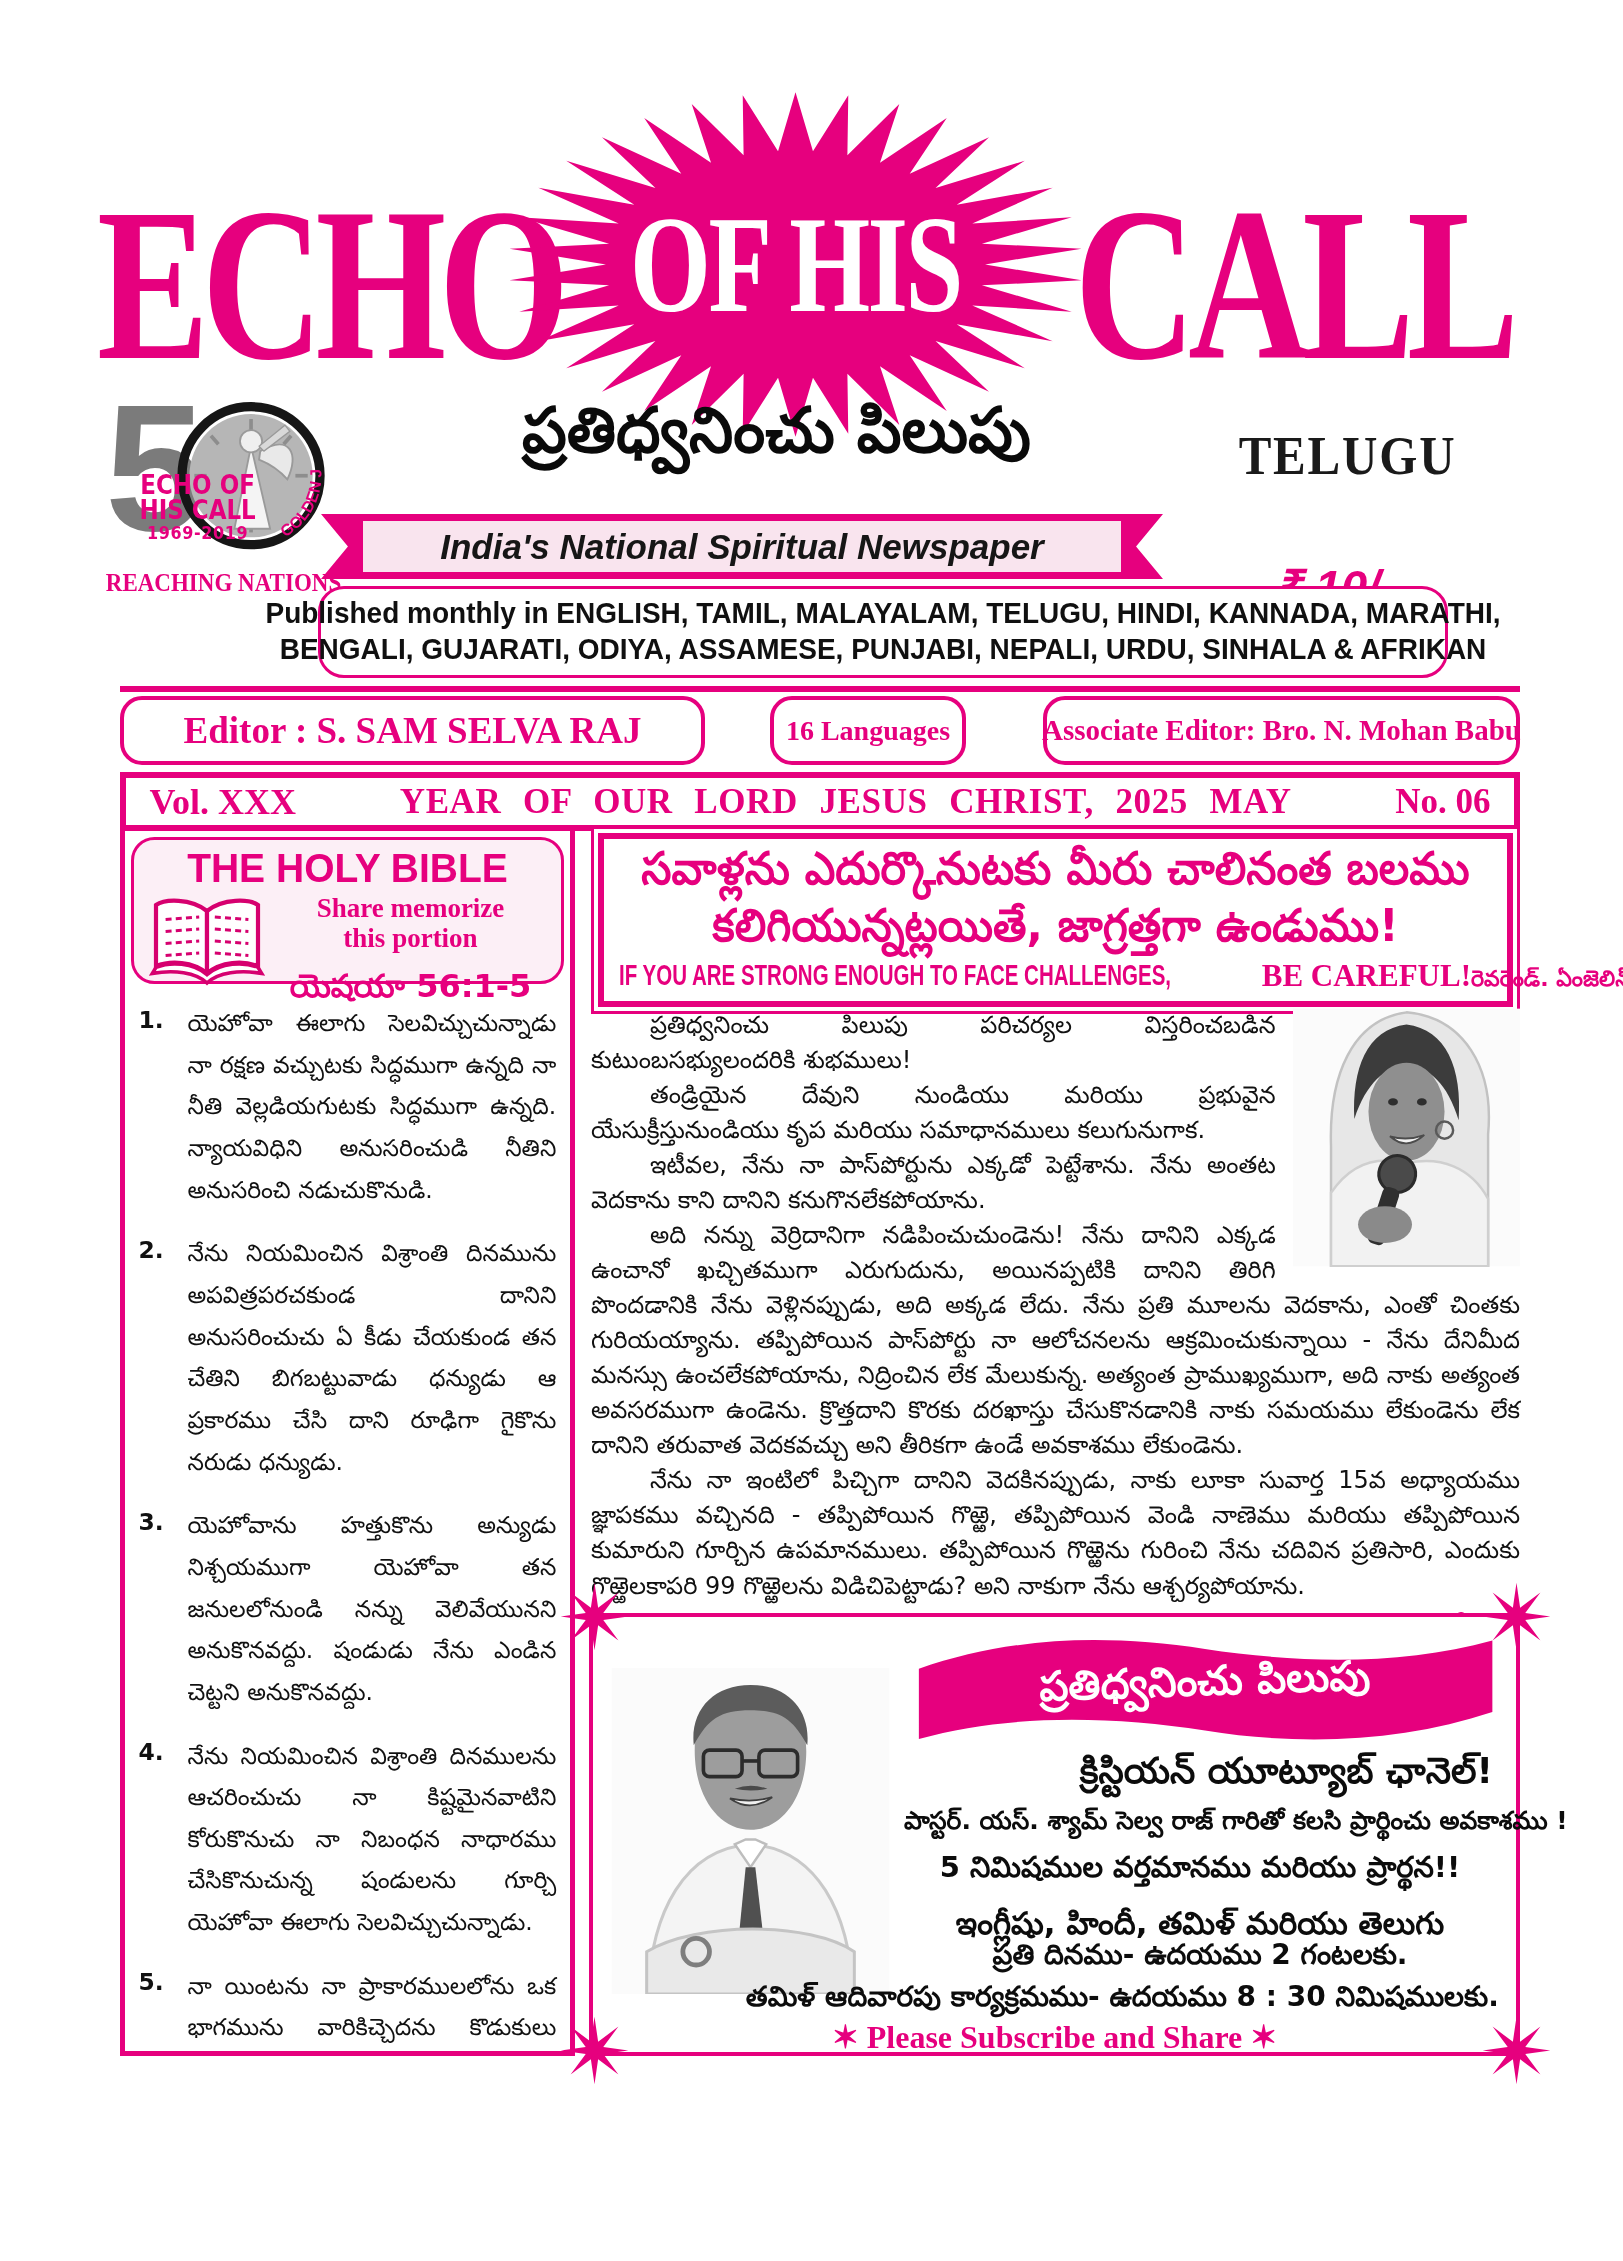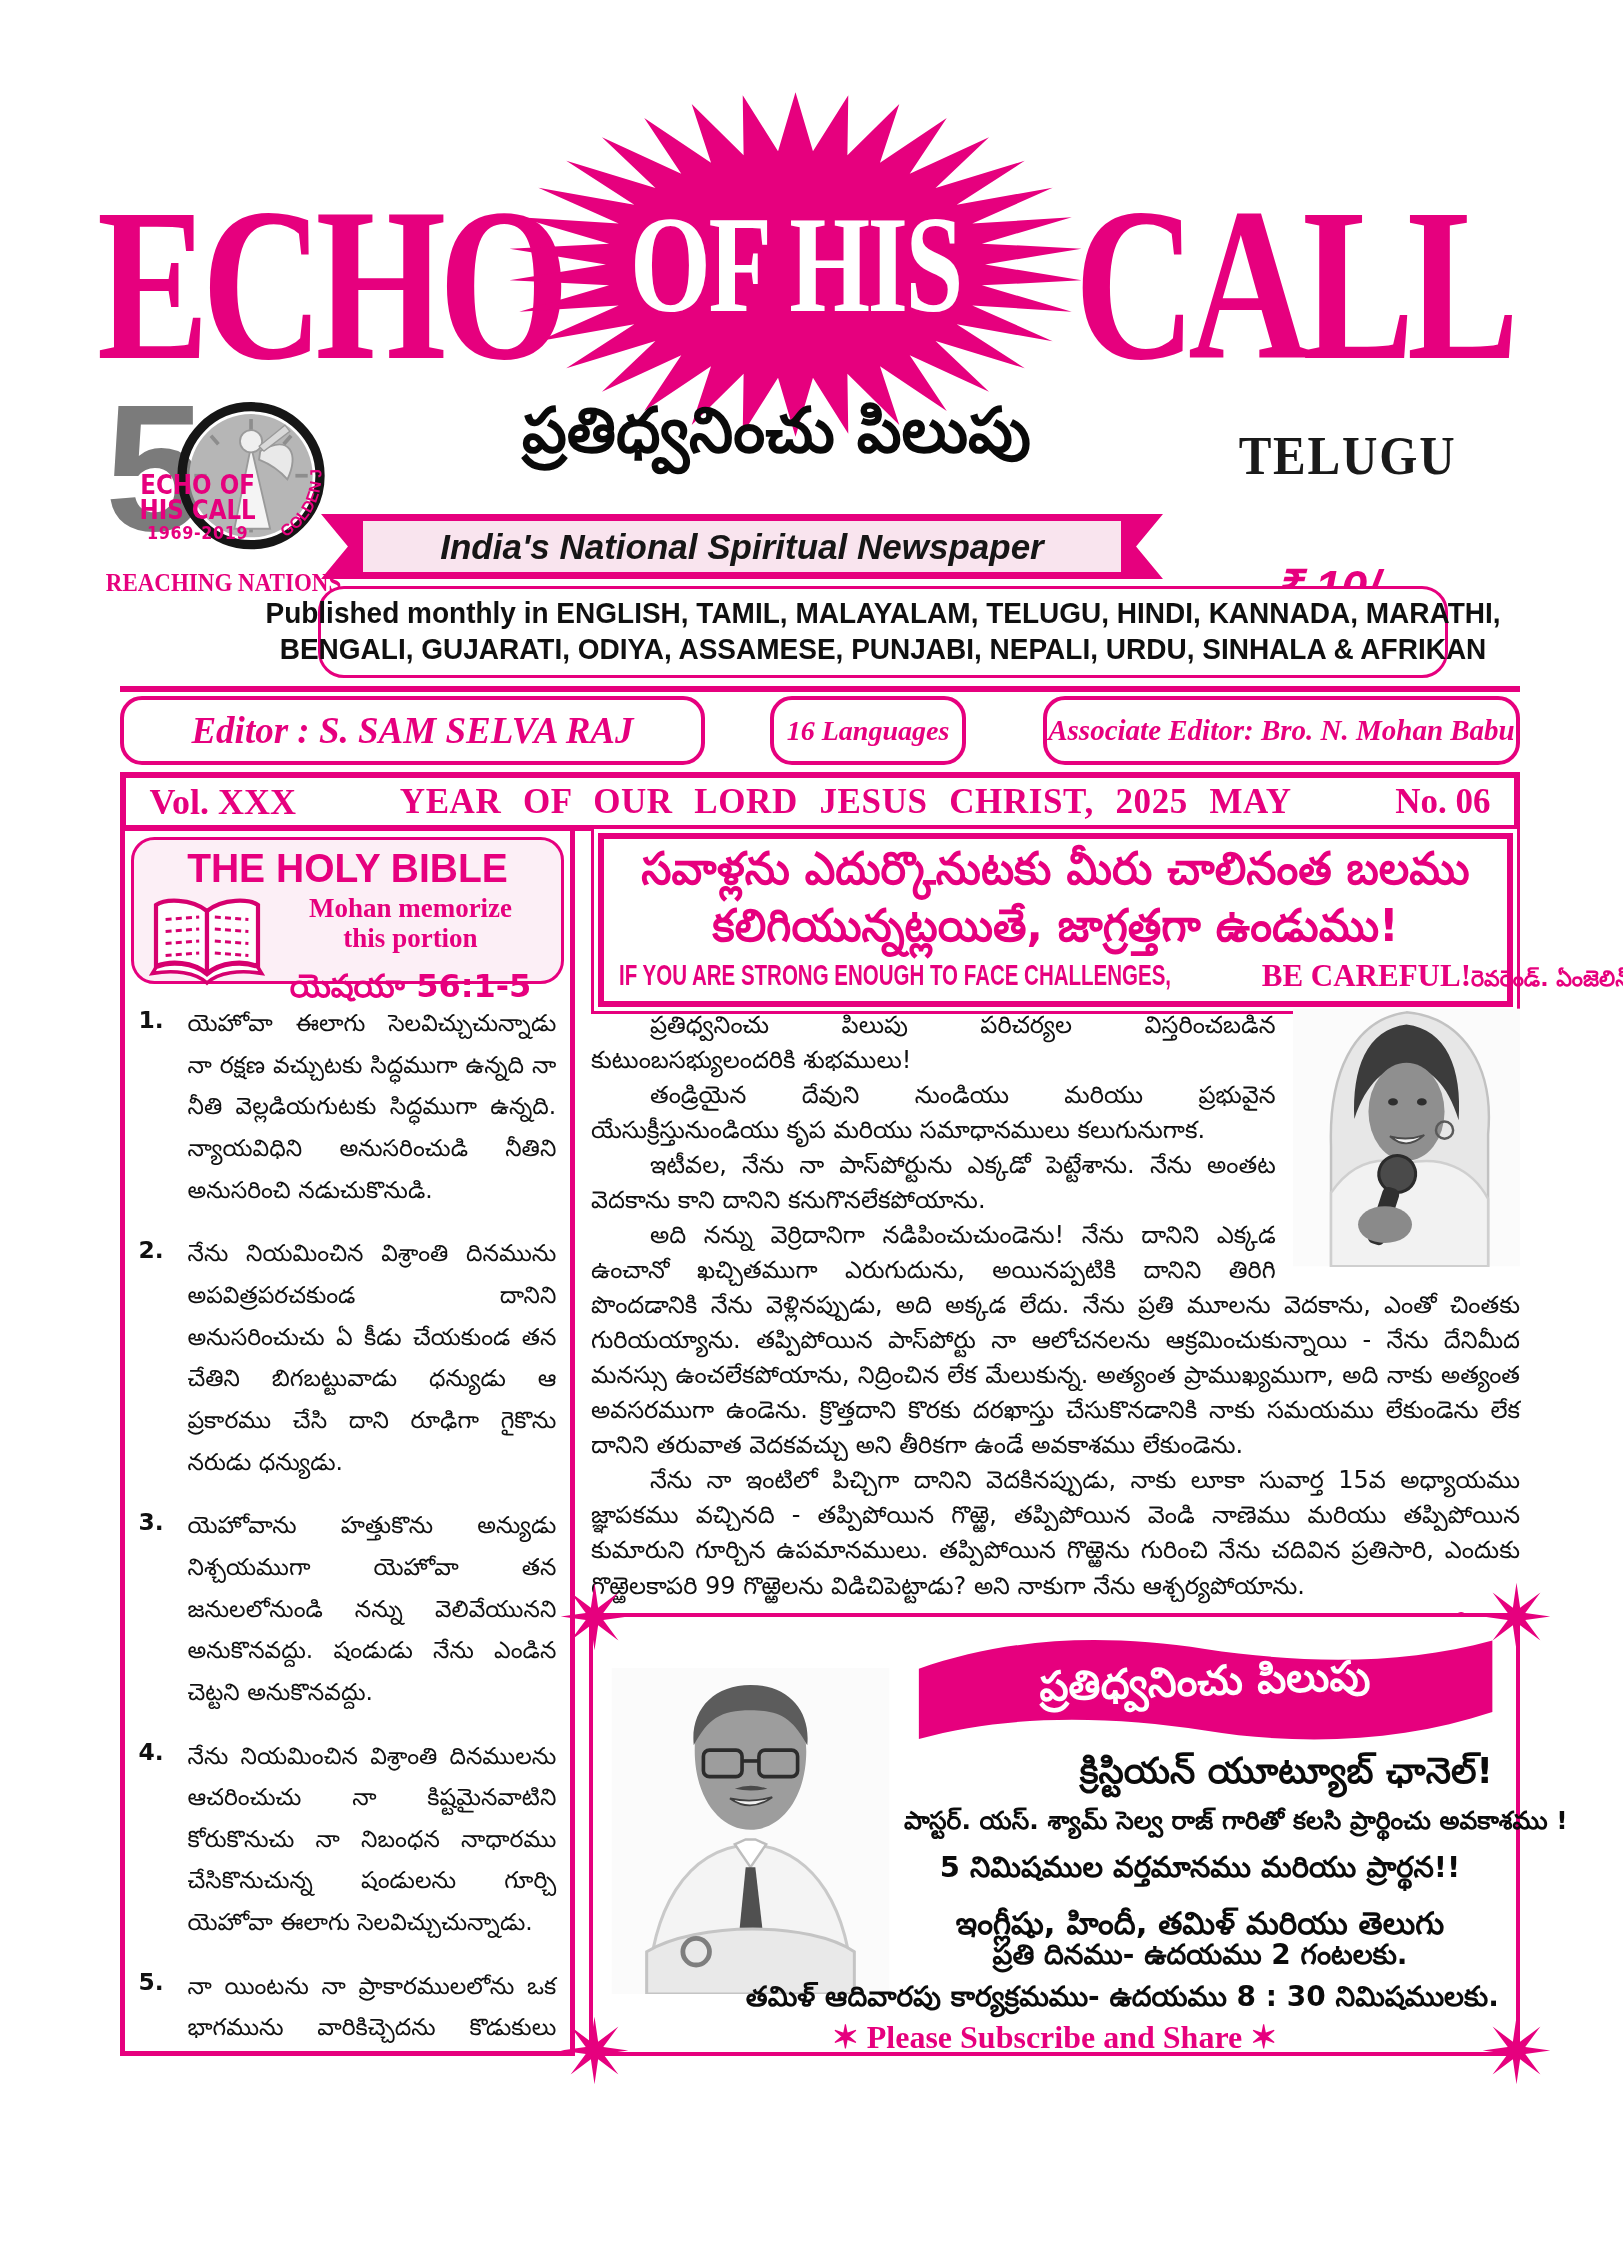--- a/index.html
+++ b/index.html
@@ -80,21 +80,20 @@
   }
   .pub-line{font-weight:bold;font-size:28px;color:#101010;white-space:nowrap;
     font-family:"Liberation Sans",sans-serif;transform:scaleY(1.05);}
   .rule-top{left:120px;top:686px;width:1400px;height:6.2px;background:var(--mag);}
   
   .ed-box{
     position:absolute;top:696px;height:69px;border:4.3px solid var(--mag);border-radius:22px;
     display:flex;align-items:center;justify-content:center;color:var(--mag);
     font-family:"Liberation Serif","DejaVu Serif",serif;font-weight:bold;white-space:nowrap;
     background:#fff;
-    font-style:italic;
   }
   .ed-1{left:120px;width:585px;font-size:37px;transform-origin:center;}
   .ed-2{left:770px;width:196px;font-size:28px;}
   .ed-3{left:1043px;width:477px;font-size:29px;}
   
   .vol-bar{
     left:120px;top:772px;width:1400px;height:59px;border:6.2px solid var(--mag);background:#fff;
     display:flex;align-items:center;justify-content:space-between;padding:0 23.4px;
     color:var(--mag);font-family:"Liberation Serif","DejaVu Serif",serif;font-weight:bold;
   }
@@ -276,21 +275,21 @@
                 <line x1="36" y1="104" x2="92" y2="100"></line>
               <line x1="118" y1="40" x2="174" y2="44"></line>
                 <line x1="118" y1="60" x2="174" y2="64"></line>
               <line x1="118" y1="80" x2="174" y2="84"></line>
                 <line x1="118" y1="100" x2="174" y2="104"></line>
             </g>
           </svg>
         </div>
         <div class="bible-right">
           <div class="memorize">
-            <div>Mohan memorize</div>
+            <div>Share memorize</div>
             <div>this portion</div>
           </div>
           <div class="bible-ref">యెషయా  56:1-5</div>
         </div>
       </div>
     </div>
     <div class="verses">
       <div class="verse">
         <span class="vnum">1.</span>
         <span class="vtext">యెహోవా ఈలాగు సెలవిచ్చుచున్నాడు నా రక్షణ వచ్చుటకు సిద్ధముగా ఉన్నది నా నీతి వెల్లడియగుటకు సిద్ధముగా ఉన్నది. న్యాయవిధిని అనుసరించుడి నీతిని అనుసరించి నడుచుకొనుడి.</span>

